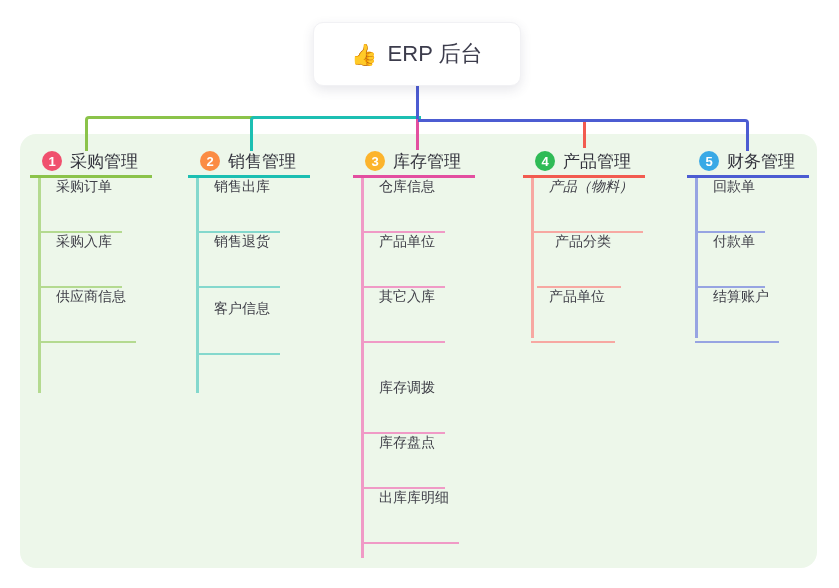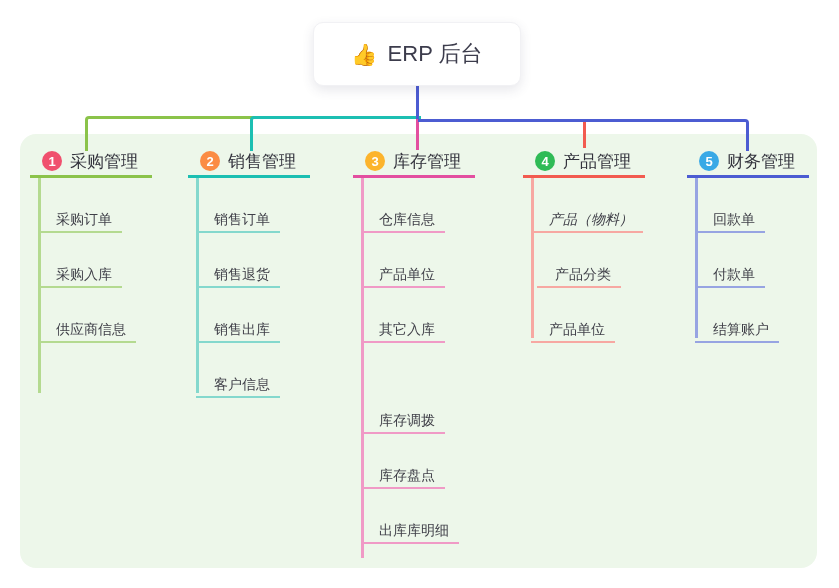--- a/index.html
+++ b/index.html
@@ -14,22 +14,22 @@
              font-size:22px;font-weight:500;color:#3c3c4c;z-index:3;}
   .root-icon{font-size:21px;color:#f6b83c;line-height:1;}
   .branch{position:absolute;top:148px;z-index:2;}
   .branch-title{display:flex;align-items:center;gap:8px;height:26px;
                 padding:0 14px 1px 12px;border-bottom:3px solid;width:fit-content;
                 font-size:17px;font-weight:500;color:#32323c;white-space:nowrap;}
   .badge{width:20px;height:20px;border-radius:50%;flex:0 0 20px;color:#ffffff;
          font-size:13px;font-weight:bold;display:flex;align-items:center;justify-content:center;}
   .children{position:relative;}
   .vline{position:absolute;left:8px;top:0;width:2.5px;}
-  .child{margin-left:8px;height:55px;display:flex;align-items:flex-end;width:fit-content;
-         padding:10px 10px 2px 18px;border-bottom:2.5px solid;box-sizing:border-box;
+  .child{margin-left:8px;height:55px;display:flex;align-items:flex-start;width:fit-content;
+         padding:0 10px 2px 18px;border-bottom:2.5px solid;box-sizing:border-box;
          font-size:14px;color:#3f3f48;white-space:nowrap;}
   .child:first-child{height:50px;}
 </style>
 </head>
 <body>
 
 <div class="stage" id="stage">
   <div class="panel"></div>
 
   <div class="root-node">
@@ -57,30 +57,27 @@
         </div>
     </div>
 
     <div class="branch" style="left: 188px;">
       <div class="branch-title" style="border-bottom-color: rgb(28, 191, 178);">
         <span class="badge" style="background: rgb(251, 140, 68);">2</span>
         <span class="branch-label">销售管理</span>
       </div>
       <div class="children">
         <div class="vline" style="background: rgb(132, 216, 205); height: 215px;"></div>
-      <div class="child" style="border-bottom-color: rgb(132, 216, 205);">
-            <span>销售订单</span>
+          <div class="child" style="border-bottom-color: rgb(132, 216, 205);">
+            <span>销售出库</span>
           </div>
           <div class="child" style="border-bottom-color: rgb(132, 216, 205);">
             <span>销售退货</span>
           </div>
-          <div class="child" style="border-bottom-color: rgb(132, 216, 205);">
-            <span>销售出库</span>
-          </div>
-          <div class="child" style="border-bottom-color: rgb(132, 216, 205);">
+          <div class="child" style="border-bottom-color: rgb(132, 216, 205); margin-top: 12px;">
             <span>客户信息</span>
           </div>
         </div>
     </div>
 
     <div class="branch" style="left: 353px;">
       <div class="branch-title" style="border-bottom-color: rgb(227, 79, 160);">
         <span class="badge" style="background: rgb(252, 180, 44);">3</span>
         <span class="branch-label">库存管理</span>
       </div>

